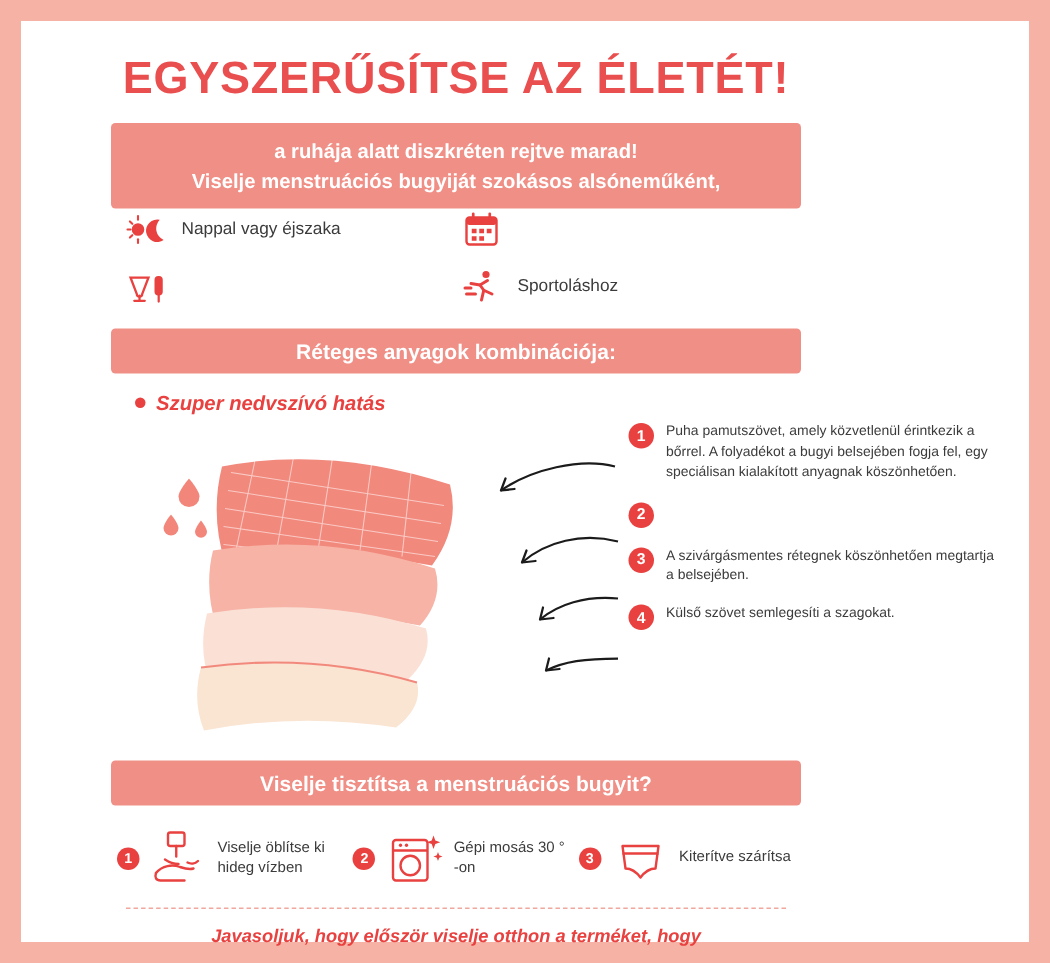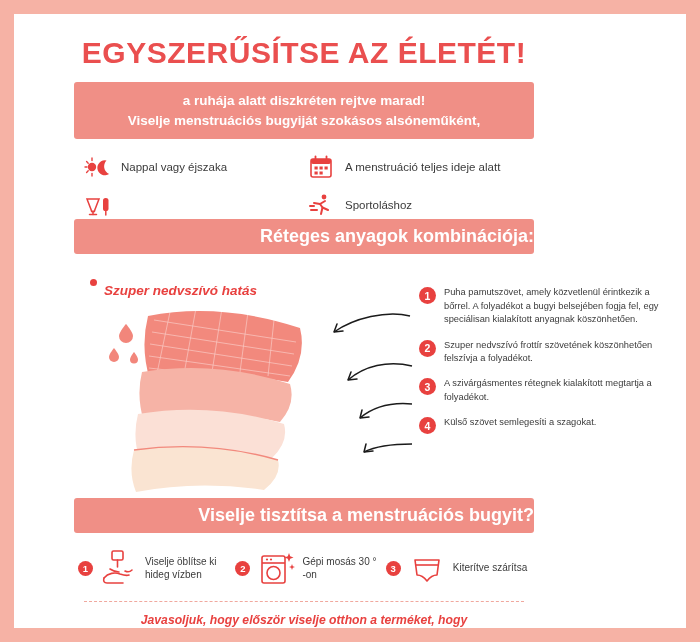--- a/index.html
+++ b/index.html
@@ -48,21 +48,20 @@
     text-align: center;
     font-size: 13.5px;
     font-weight: bold;
     line-height: 1.45;
     padding: 9px 14px;
     border-radius: 3px;
   }
   .banner div { white-space: nowrap; }
   
   .usage {
-    margin-top: 14px;
     display: grid;
     grid-template-columns: 1fr 1fr;
     row-gap: 10px;
     column-gap: 4px;
     padding: 0 8px;
   }
   .usage-item {
     display: flex;
     align-items: center;
     gap: 9px;
@@ -74,24 +73,25 @@
     display: flex;
     align-items: center;
     justify-content: center;
   }
   .usage-item .txt {
     font-size: 11.5px;
     color: #3b3b3b;
   }
   
   .section-bar {
+    margin-top: 14px;
     background: #f08f86;
     color: #ffffff;
-    text-align: right;
-    font-size: 18px;
+    text-align: center;
+    font-size: 14px;
     font-weight: bold;
     padding: 7px 0;
     border-radius: 3px;
   }
   
   .layers-block {
     position: relative;
     height: 232px;
   }
   .super-line {
@@ -105,21 +105,20 @@
     width: 7px;
     height: 7px;
     background: #e8413f;
     border-radius: 50%;
   }
   .super-text {
     color: #e8413f;
     font-style: italic;
     font-weight: bold;
     font-size: 13.5px;
-    margin-top: 17px;
   }
   .layers-art {
     position: absolute;
     left: 18px;
     top: 32px;
     width: 230px;
     height: 196px;
   }
   .arrows {
     position: absolute;
@@ -259,21 +258,20 @@
             <rect x="3" y="5" width="20" height="5" rx="2" fill="#e8413f"></rect>
             <line x1="7.5" y1="2.5" x2="7.5" y2="7" stroke="#e8413f" stroke-width="1.8" stroke-linecap="round"></line>
             <line x1="18.5" y1="2.5" x2="18.5" y2="7" stroke="#e8413f" stroke-width="1.8" stroke-linecap="round"></line>
             <rect x="6.5" y="12.5" width="3.2" height="3" fill="#e8413f"></rect>
             <rect x="11.5" y="12.5" width="3.2" height="3" fill="#e8413f"></rect>
             <rect x="16.5" y="12.5" width="3.2" height="3" fill="#e8413f"></rect>
             <rect x="6.5" y="17.5" width="3.2" height="3" fill="#e8413f"></rect>
             <rect x="11.5" y="17.5" width="3.2" height="3" fill="#e8413f"></rect>
           </svg>
         </span>
-        <span class="txt">A menstruáció teljes ideje alatt</span>
       </div>
 
       <div class="usage-item">
         <span class="ico">
           <svg width="30" height="26" viewBox="0 0 30 26">
             <g fill="none" stroke="#e8413f" stroke-width="1.5" stroke-linecap="round">
               <path d="M5 7h12l-4.2 11a1.8 1.8 0 0 1-3.6 0z"></path>
               <line x1="11" y1="19" x2="11" y2="22.5"></line>
               <line x1="7.5" y1="22.5" x2="14.5" y2="22.5"></line>
               <rect x="21" y="6" width="5.5" height="13" rx="2.6" fill="#e8413f" stroke="none"></rect>
@@ -357,25 +355,24 @@
         </svg>
       </div>
 
       <div class="steps">
         <div class="step">
           <span class="step-num">1</span>
           <span class="step-text">Puha pamutszövet, amely közvetlenül érintkezik a bőrrel. A folyadékot a bugyi belsejében fogja fel, egy speciálisan kialakított anyagnak köszönhetően.</span>
         </div>
         <div class="step">
           <span class="step-num">2</span>
-          <span class="step-text">Szuper nedvszívó frottír szövetének köszönhetően felszívja a folyadékot.</span>
         </div>
         <div class="step">
           <span class="step-num">3</span>
-          <span class="step-text">A szivárgásmentes rétegnek kialakított megtartja a folyadékot.</span>
+          <span class="step-text">A szivárgásmentes rétegnek köszönhetően megtartja a belsejében.</span>
         </div>
         <div class="step">
           <span class="step-num">4</span>
           <span class="step-text">Külső szövet semlegesíti a szagokat.</span>
         </div>
       </div>
 
     </div>
 
     <div class="section-bar">Viselje tisztítsa a menstruációs bugyit?</div>

